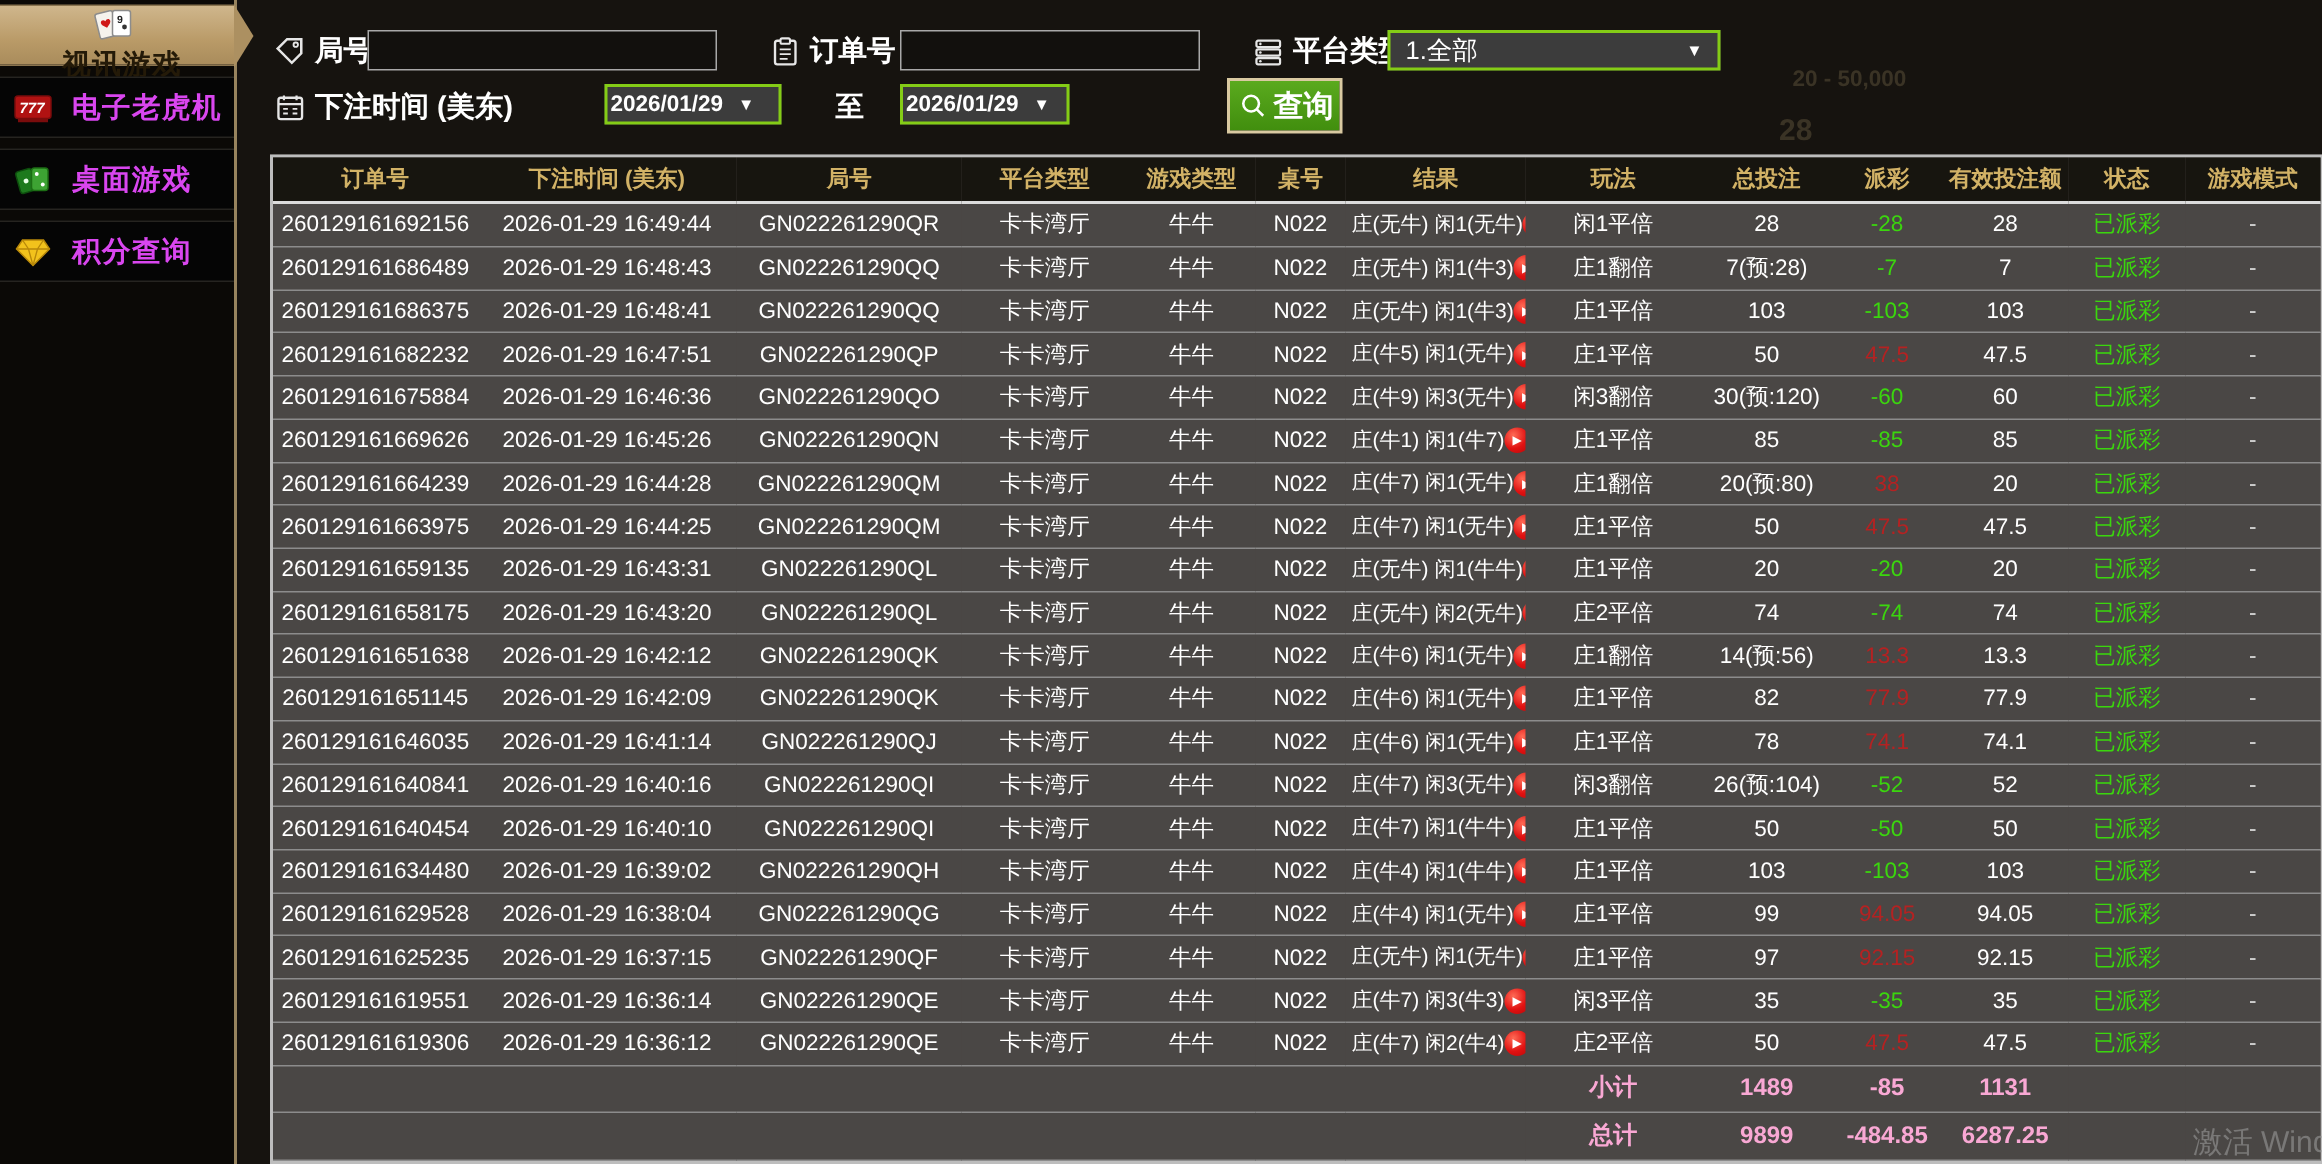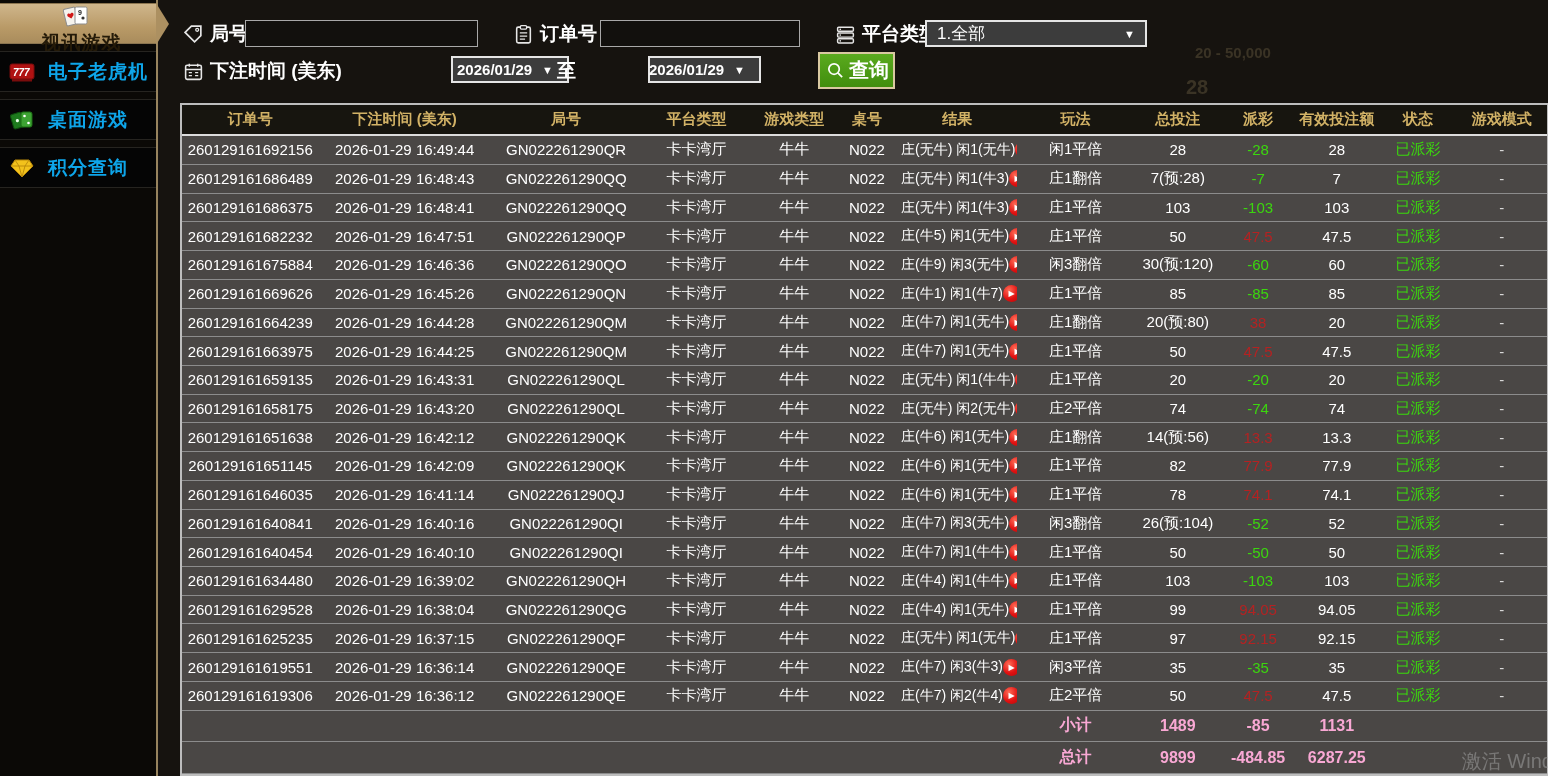--- a/index.html
+++ b/index.html
@@ -16,21 +16,21 @@
     background:#0b0906; border-right:2px solid #97835e; z-index:5;
   }
   .menu { padding-top:3px; }
   .menu-item {
     position:relative; height:41px; margin-bottom:7px;
     background:#050505; display:flex; align-items:center;
     padding-left:7px; cursor:pointer;
     border-top:1px solid #262420; border-bottom:1px solid #262420;
   }
   .mi-icon { width:30px; height:26px; display:inline-flex; align-items:center; justify-content:center; margin-right:11px; flex:none; }
-  .mi-label { font-size:19px; font-weight:bold; color:#0ea5e9; letter-spacing:1px; white-space:nowrap; }
+  .mi-label { font-size:19px; font-weight:bold; color:#d946ef; letter-spacing:1px; white-space:nowrap; }
   .menu-item.active { background:linear-gradient(180deg,#cfb68c 0%,#b99a67 60%,#a98c5c 100%); border-color:#8a744f;flex-direction:column; }
   .menu-item.active .mi-label { color:#241a08; }
   .menu-item.active::after {
     content:""; position:absolute; right:-13px; top:50%; transform:translateY(-50%);
     width:0; height:0; border-left:13px solid #ac9061;
     border-top:21px solid transparent; border-bottom:21px solid transparent;
   }
 
   
   .main { position:absolute; left:160px; top:0; width:1388px; height:776px; background:#16130f; }
@@ -43,26 +43,26 @@
   .ficon { display:inline-flex; width:22px; height:22px; align-items:center; justify-content:center; }
 
   .txt-input {
     position:absolute; height:27px; background:#12100d; border:1px solid #a8a8a8;
     color:#fff; font-size:15px; padding:0 6px; outline:none;
   }
   #round-input { left:85px; top:20px; width:233px; }
   #order-input { left:440px; top:20px; width:200px; }
 
   .dd {
-    position:absolute; height:27px; background:#3c3c3c; border:2px solid #e5e5e5;
+    position:absolute; height:27px; background:#3c3c3c; border:2px solid #84cc16;
     color:#fff; font-weight:bold; display:flex; align-items:center; cursor:pointer;
   }
   .dd .dd-arrow { margin-left:auto; font-size:11px; padding-left:6px; }
   #platform-select { left:765px; top:20px; width:222px; font-size:17px; font-weight:normal; padding:0 10px; }
-  .datepick { font-size:15px; justify-content:flex-end; padding:0 14px;margin-left:48px; }
+  .datepick { font-size:15px; justify-content:flex-start; padding:0 2px; }
   .datepick .dd-arrow { margin-left:4px; }
   #date-from { left:243px; top:56px; width:118px; }
   #date-to   { left:440px; top:56px; width:113px; }
   #to-label  { position:absolute; left:397px; top:58px; color:#fff; font-size:19px; font-weight:bold; }
 
   #query-btn {
     position:absolute; left:658px; top:52px; width:77px; height:37px;
     background:linear-gradient(180deg,#5aaa1e 0%,#418e0e 100%);
     border:2px solid #d9c9a1; color:#fff; font-size:20px; font-weight:bold;
     display:flex; align-items:center; justify-content:center; gap:3px; cursor:pointer;

